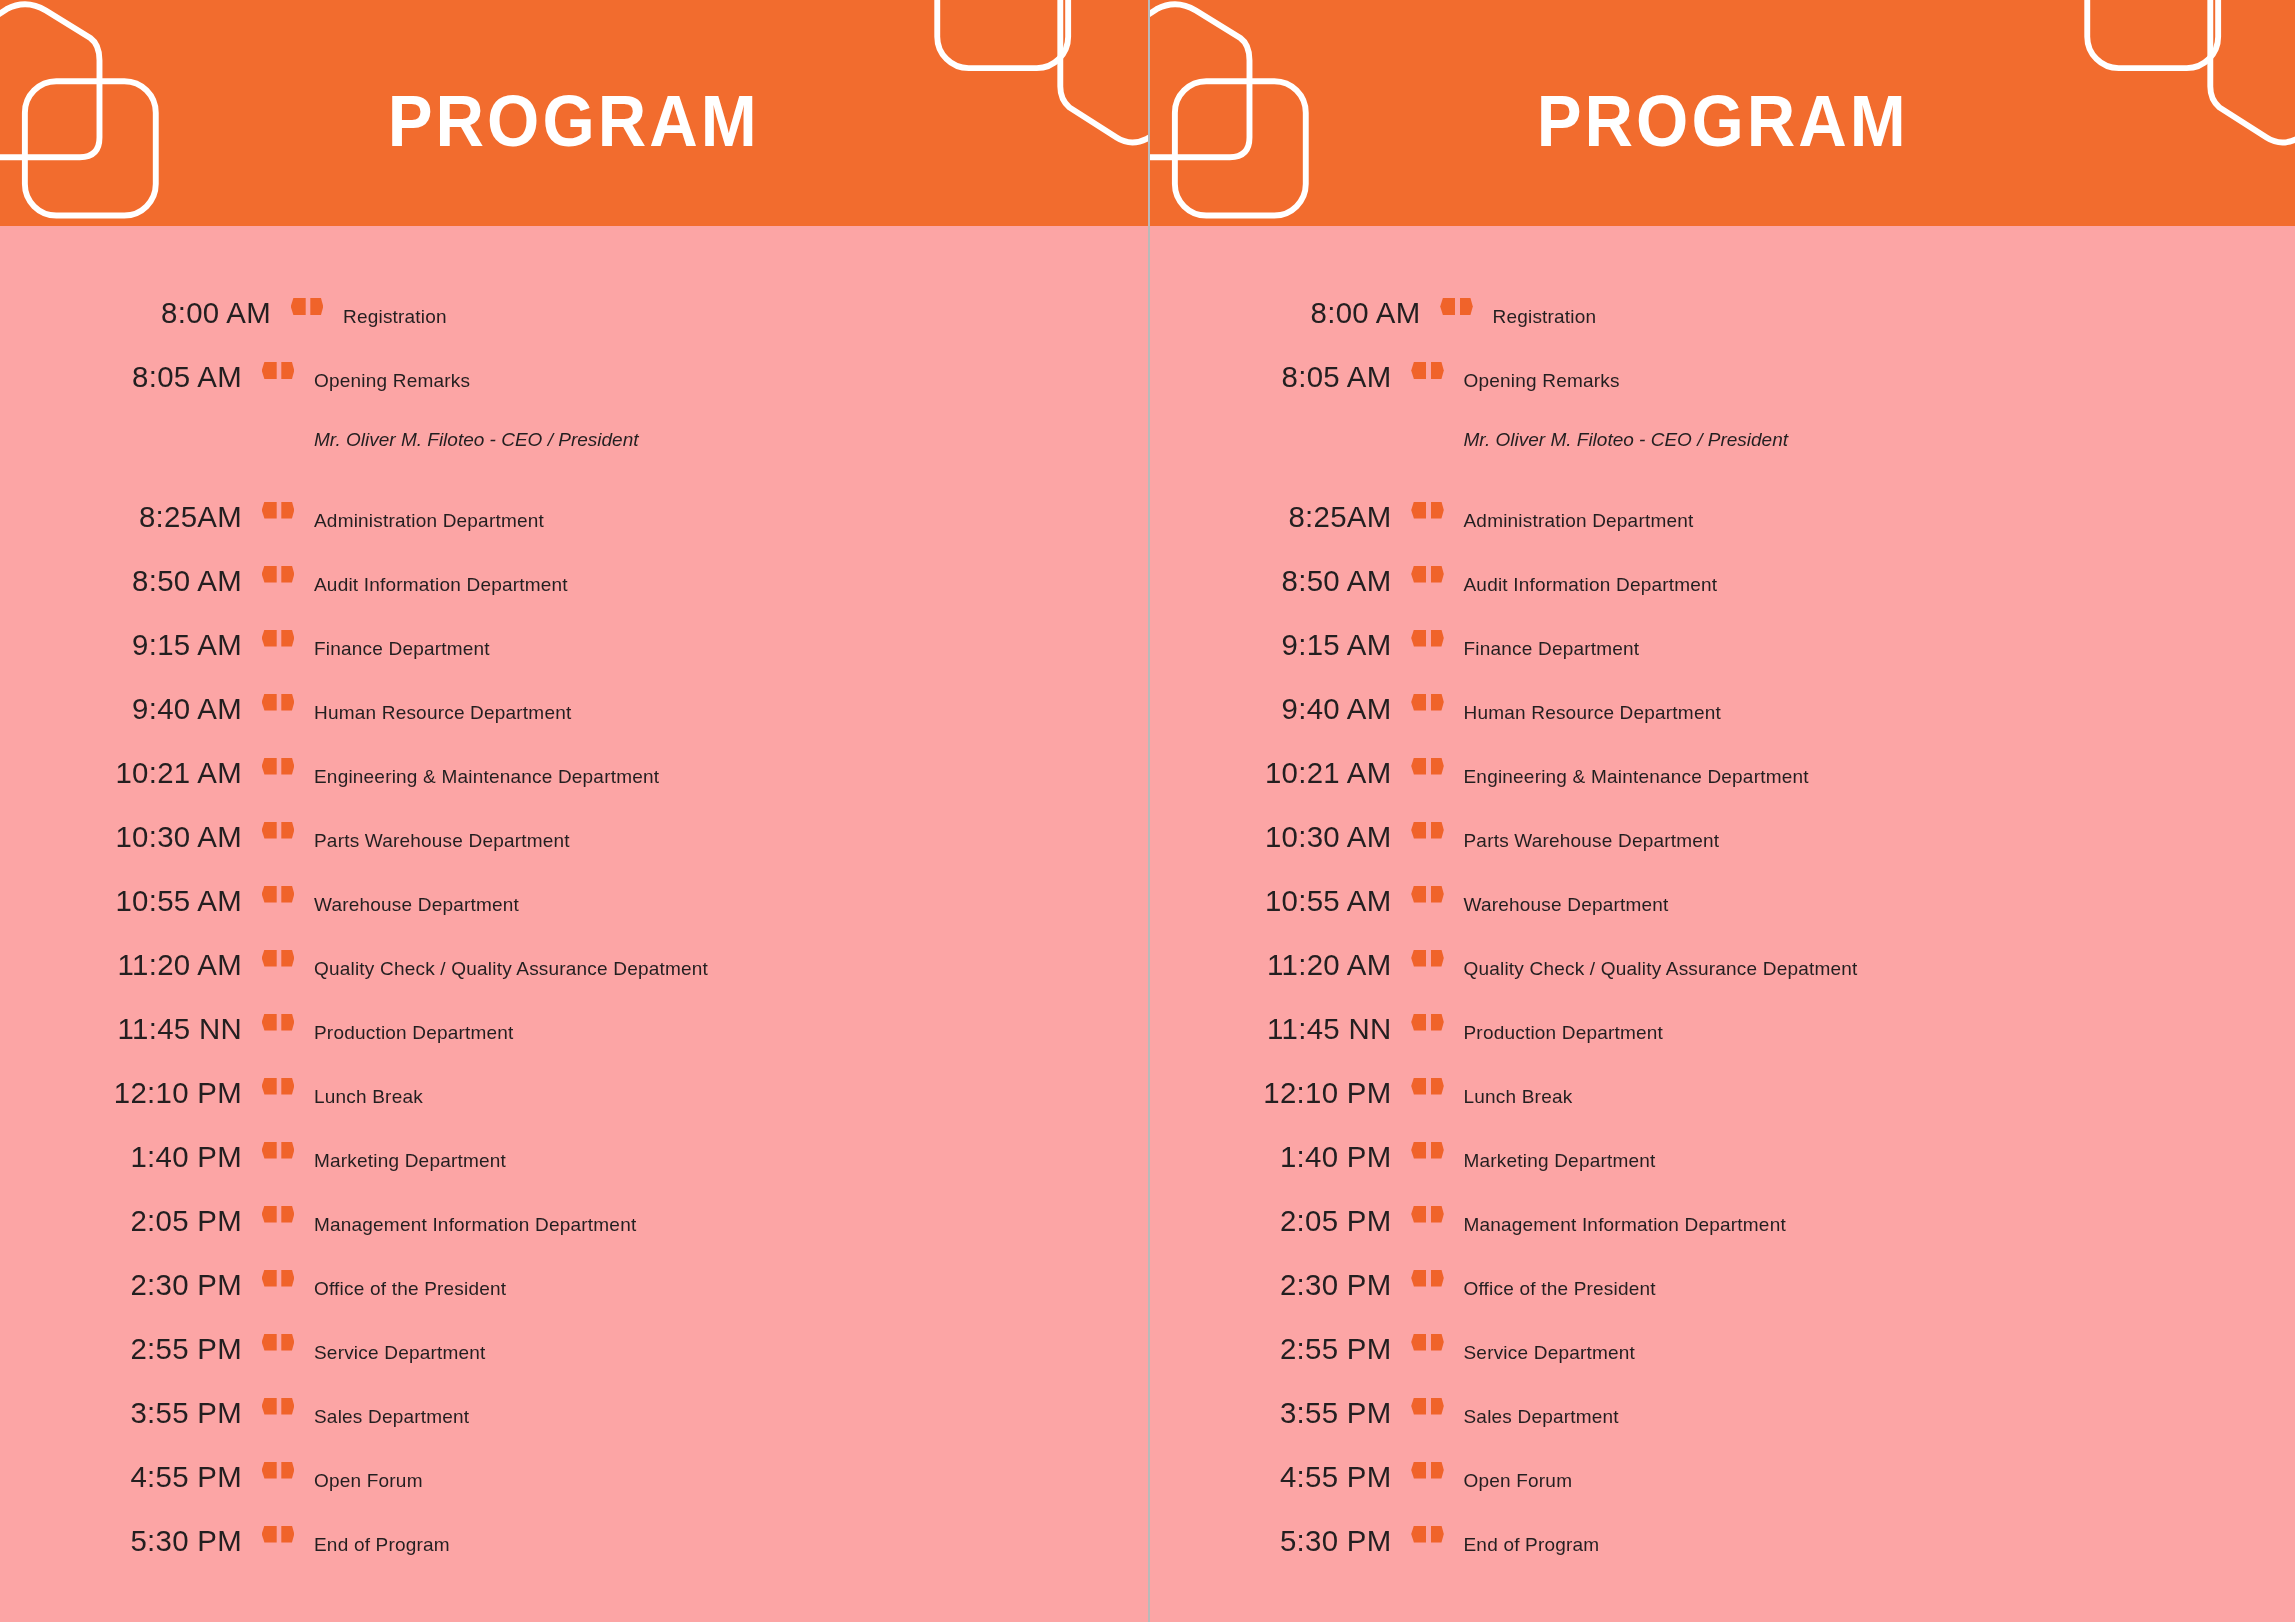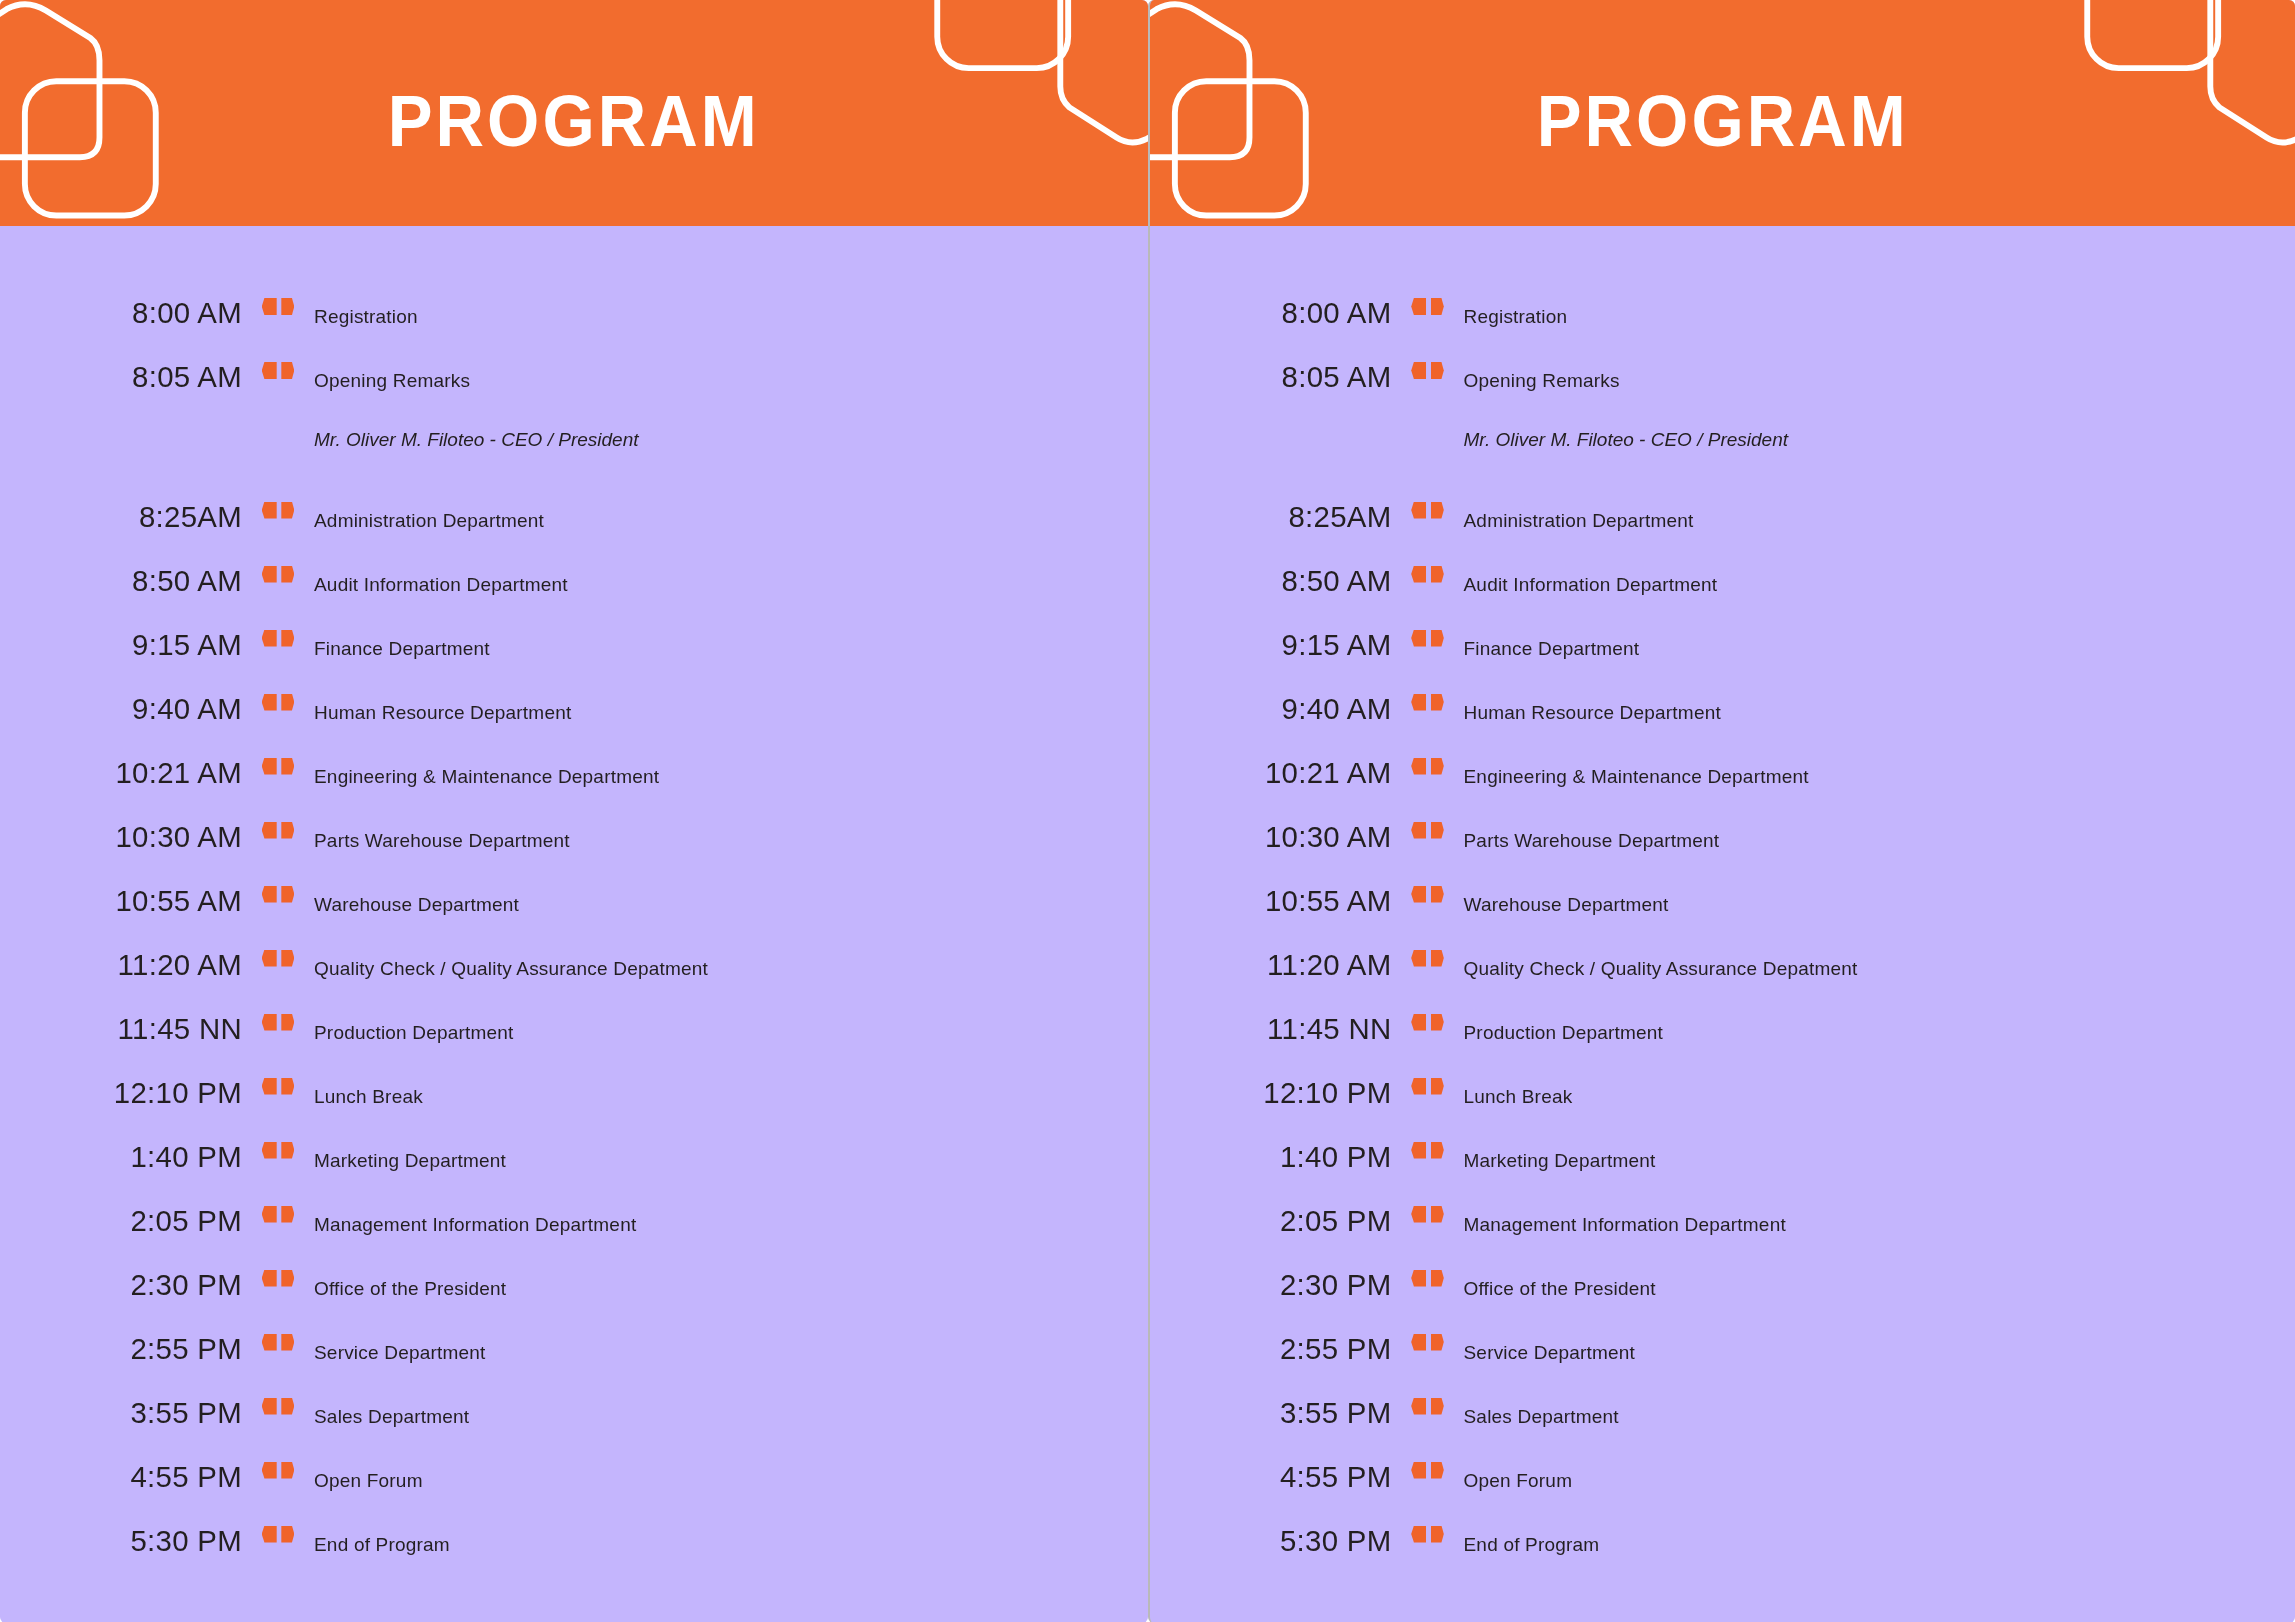--- a/index.html
+++ b/index.html
@@ -19,24 +19,23 @@
     display: flex;
     width: 2295px;
     height: 1623px;
     position: relative;
   }
 
   .panel {
     position: relative;
     width: 1148px;
     height: 1623px;
-    background: #c4b5fd;
+    background: #fca5a5;
     overflow: hidden;
     box-sizing: border-box;
-    border-radius: 6px;
   }
   .panel.right {
     border-left: 2px solid #b9b9b9;
   }
 
   
   .header {
     position: relative;
     width: 100%;
     height: 226px;
@@ -76,21 +75,21 @@
     padding: 0;
     margin: 0;
     list-style: none;
   }
 
   .row {
     display: flex;
     align-items: baseline;
     height: 64px;
   }
-  .row.first { margin-top: 70px; }
+  .row.first { margin-top: 70px; padding-left: 29px; }
 
   .time {
     width: 242px;
     flex: 0 0 242px;
     text-align: right;
     padding-right: 0;
     font-family: "Liberation Sans Narrow", "Liberation Sans", sans-serif;
     font-size: 29.4px;
     color: #231f20;
     letter-spacing: 0.3px;

